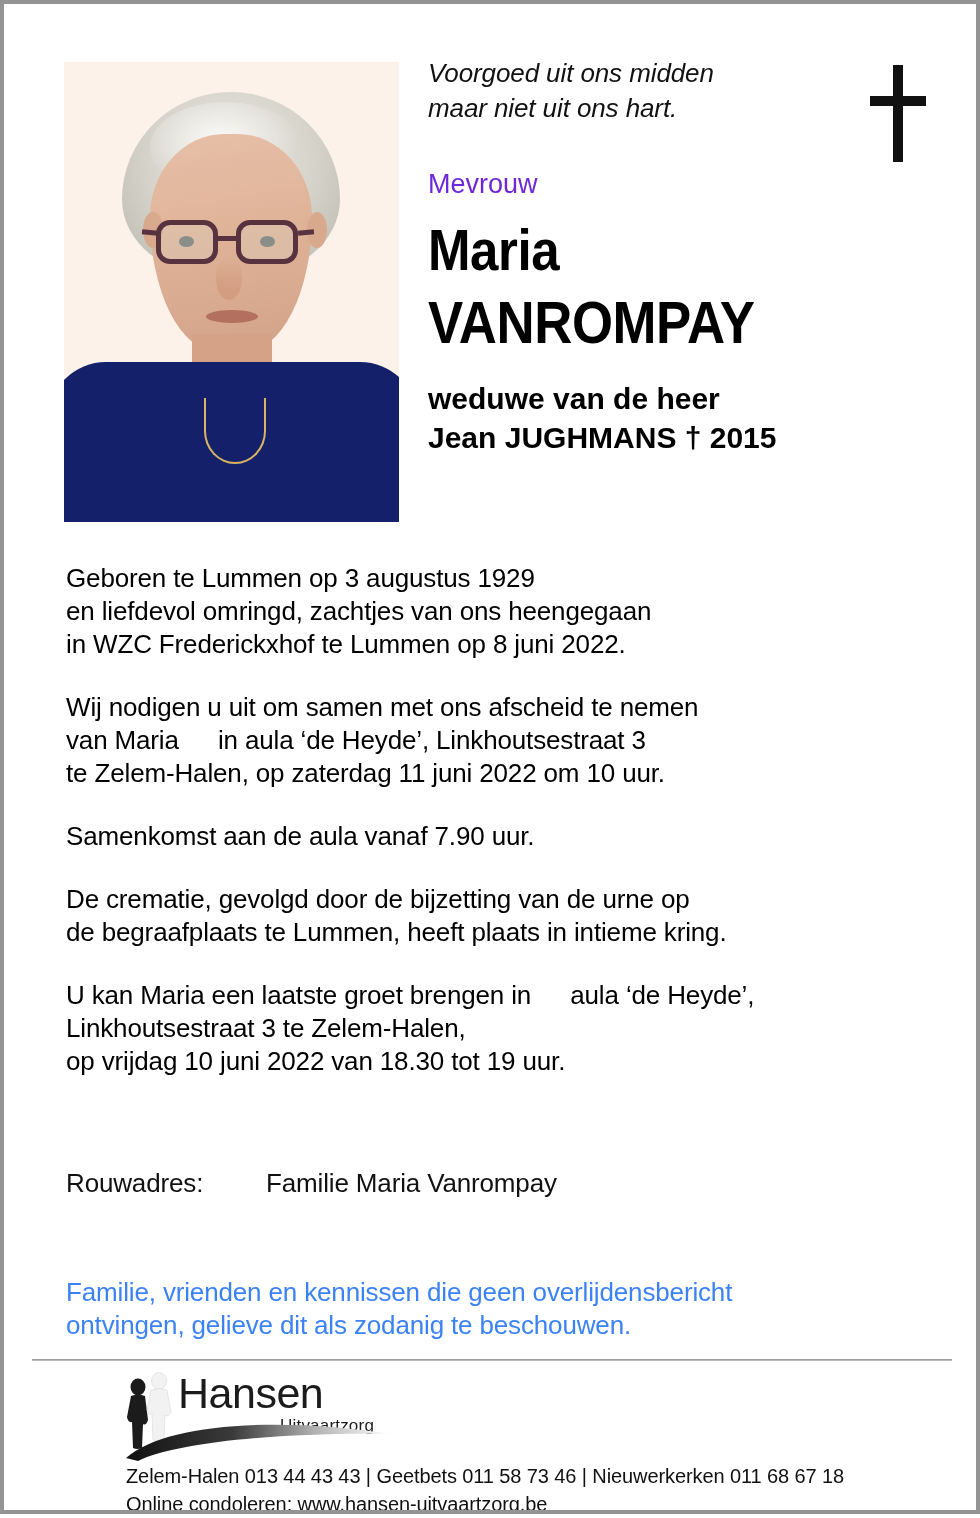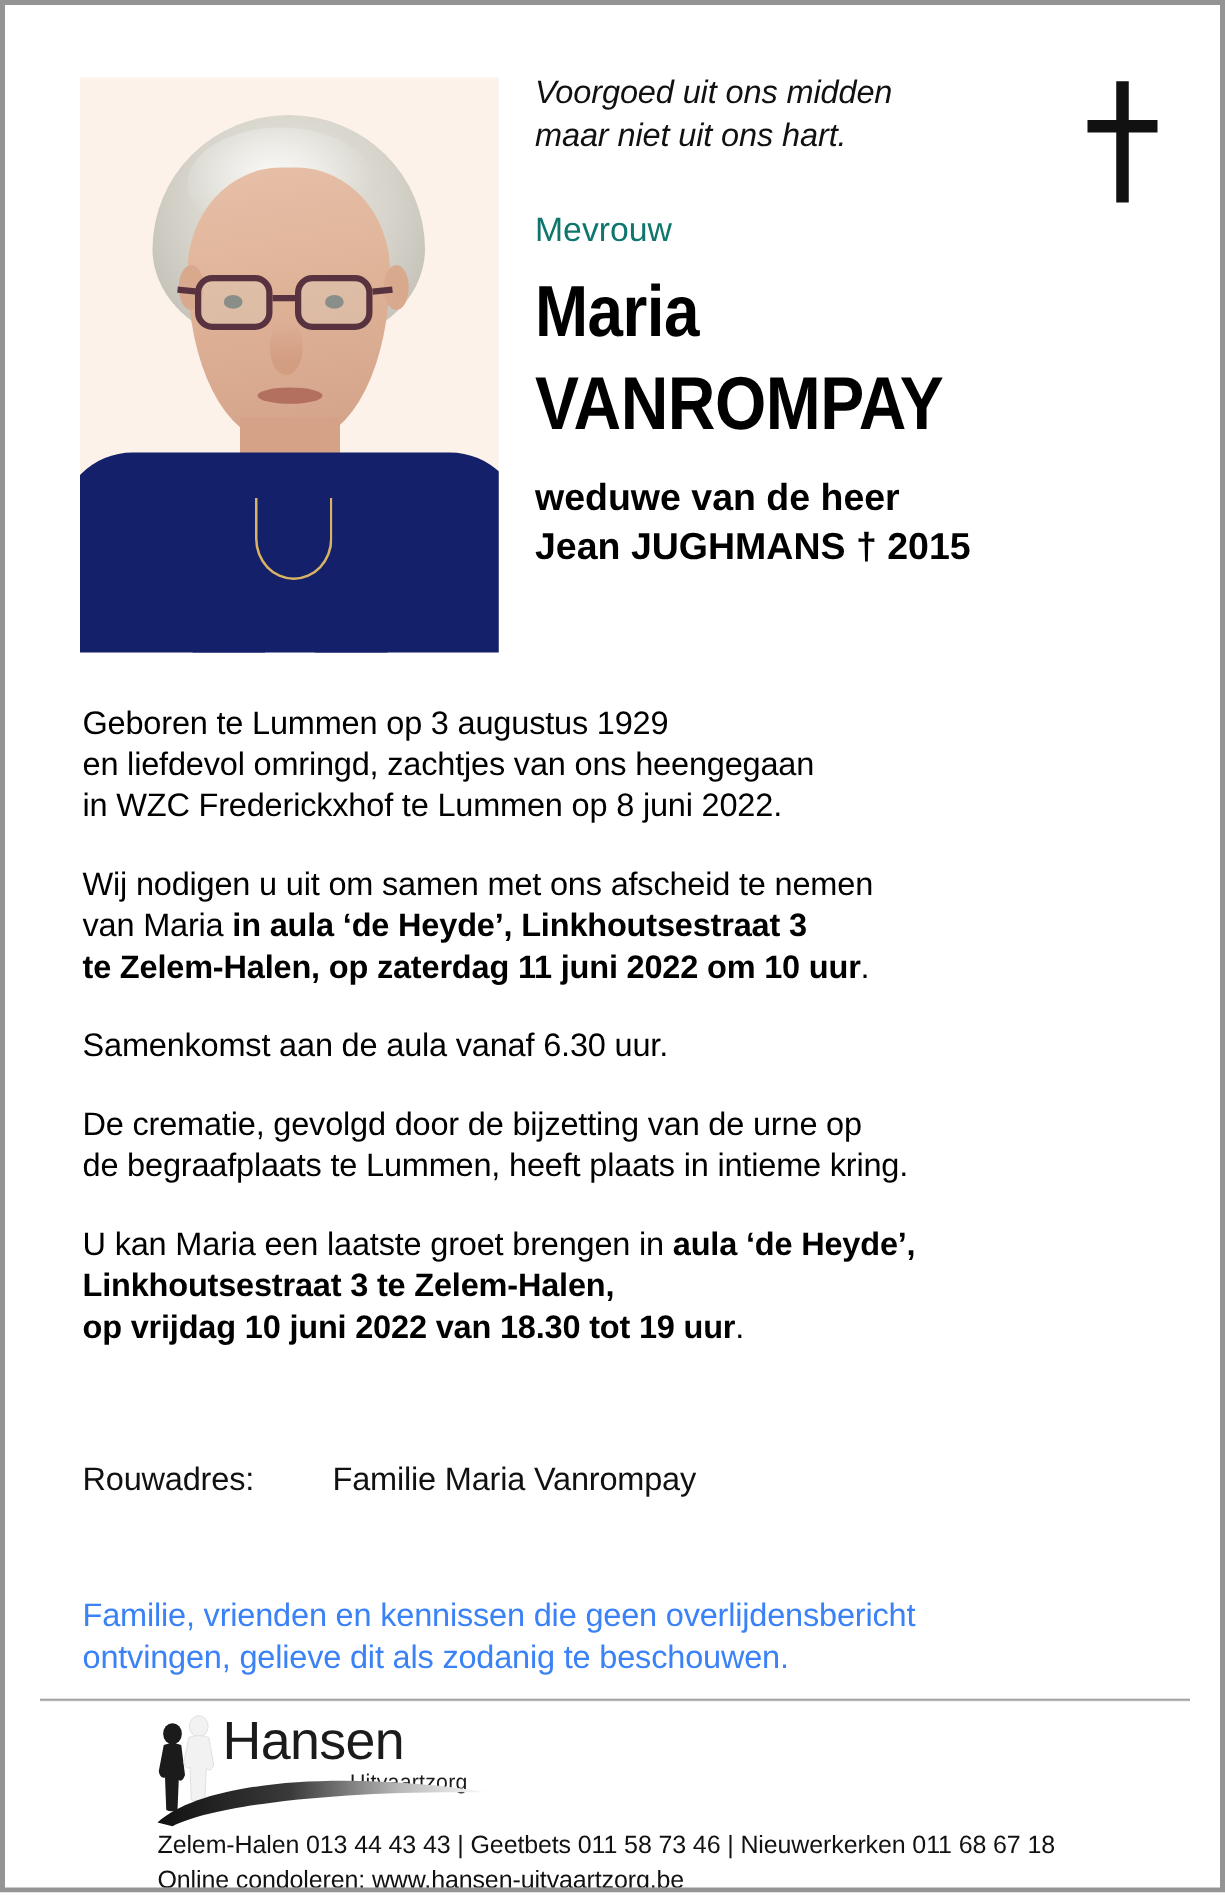--- a/index.html
+++ b/index.html
@@ -222,21 +222,21 @@
   #epitaph {
     font-style: italic;
     font-size: 26px;
     line-height: 1.33;
     color: #111111;
     letter-spacing: -0.1px;
   }
   #salutation {
     margin-top: 44px;
     font-size: 27px;
-    color: #0f766e;
+    color: #6d28d9;
   }
   #first-name {
     margin-top: 21px;
     font-size: 58px;
     font-weight: bold;
     line-height: 1.0;
     color: #000000;
     transform: scaleX(.88);
     transform-origin: left center;
     letter-spacing: -0.5px;
@@ -266,21 +266,21 @@
     top: 558px;
     width: 860px;
     color: #000000;
   }
   .para {
     font-size: 26px;
     line-height: 1.27;
     margin-bottom: 30px;
     letter-spacing: -0.15px;
   }
-  .para b { font-weight: bold; }
+  .para b { font-weight: normal; margin-left: 32px; }
 
   
   #mourning {
     position: absolute;
     left: 62px;
     top: 1163px;
     width: 860px;
     font-size: 26px;
     line-height: 1.3;
     color: #111111;
@@ -415,21 +415,21 @@
       <div id="first-name">Maria</div>
       <div id="last-name">VANROMPAY</div>
       <div id="spouse">weduwe van de heer<br>Jean JUGHMANS † 2015</div>
     </div>
 
   </div>
 
   <div id="body-text">
       <div class="para">Geboren te Lummen op 3 augustus 1929<br>en liefdevol omringd, zachtjes van ons heengegaan<br>in WZC Frederickxhof te Lummen op 8 juni 2022.</div>
       <div class="para">Wij nodigen u uit om samen met ons afscheid te nemen<br>van Maria <b>in aula ‘de Heyde’, Linkhoutsestraat 3<br>te Zelem-Halen, op zaterdag 11 juni 2022 om 10 uur</b>.</div>
-      <div class="para">Samenkomst aan de aula vanaf 6.30 uur.</div>
+      <div class="para">Samenkomst aan de aula vanaf 7.90 uur.</div>
       <div class="para">De crematie, gevolgd door de bijzetting van de urne op<br>de begraafplaats te Lummen, heeft plaats in intieme kring.</div>
       <div class="para">U kan Maria een laatste groet brengen in <b>aula ‘de Heyde’,<br>Linkhoutsestraat 3 te Zelem-Halen,<br>op vrijdag 10 juni 2022 van 18.30 tot 19 uur</b>.</div>
     </div>
 
   <div id="mourning">
     <div class="row">
       <div class="label">Rouwadres:</div>
       <div class="value">Familie Maria Vanrompay</div>
     </div>
   </div>

